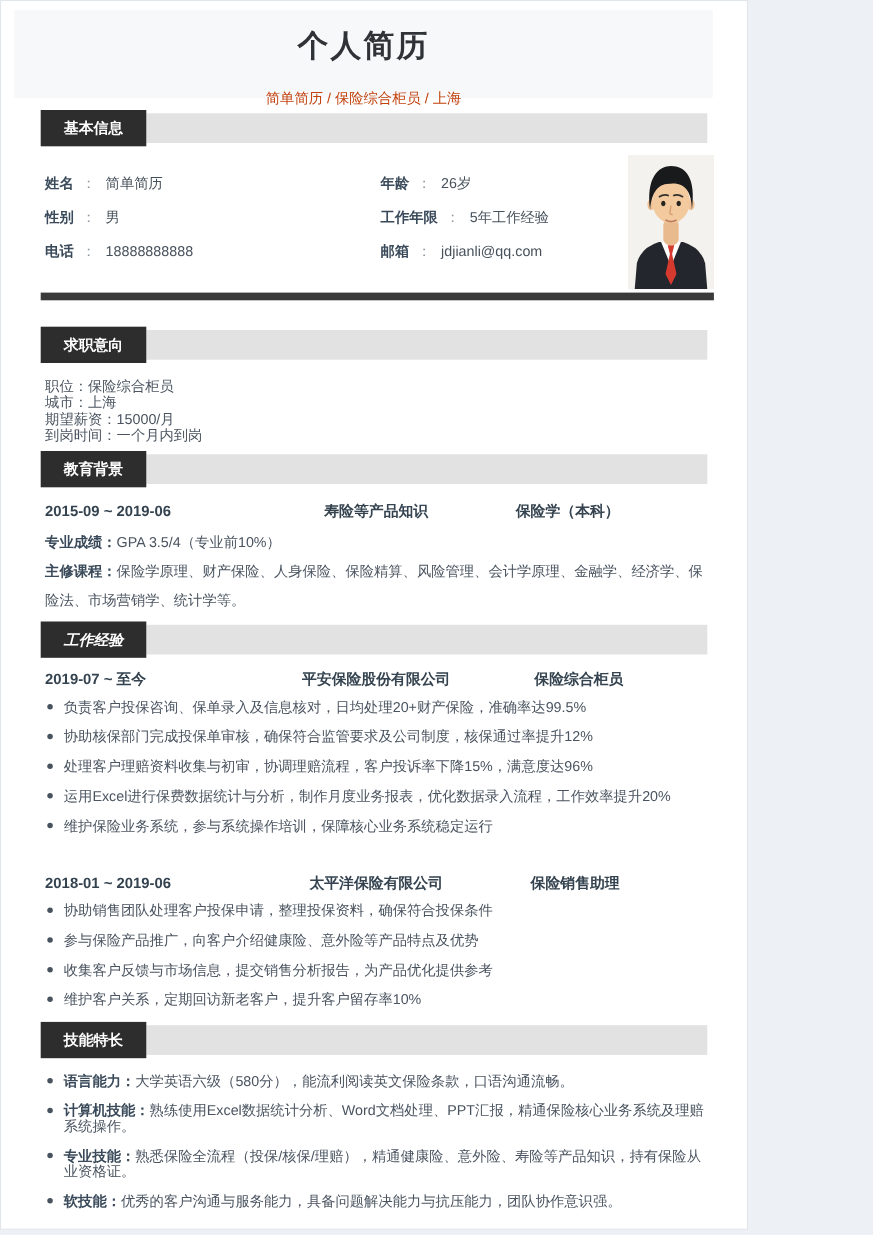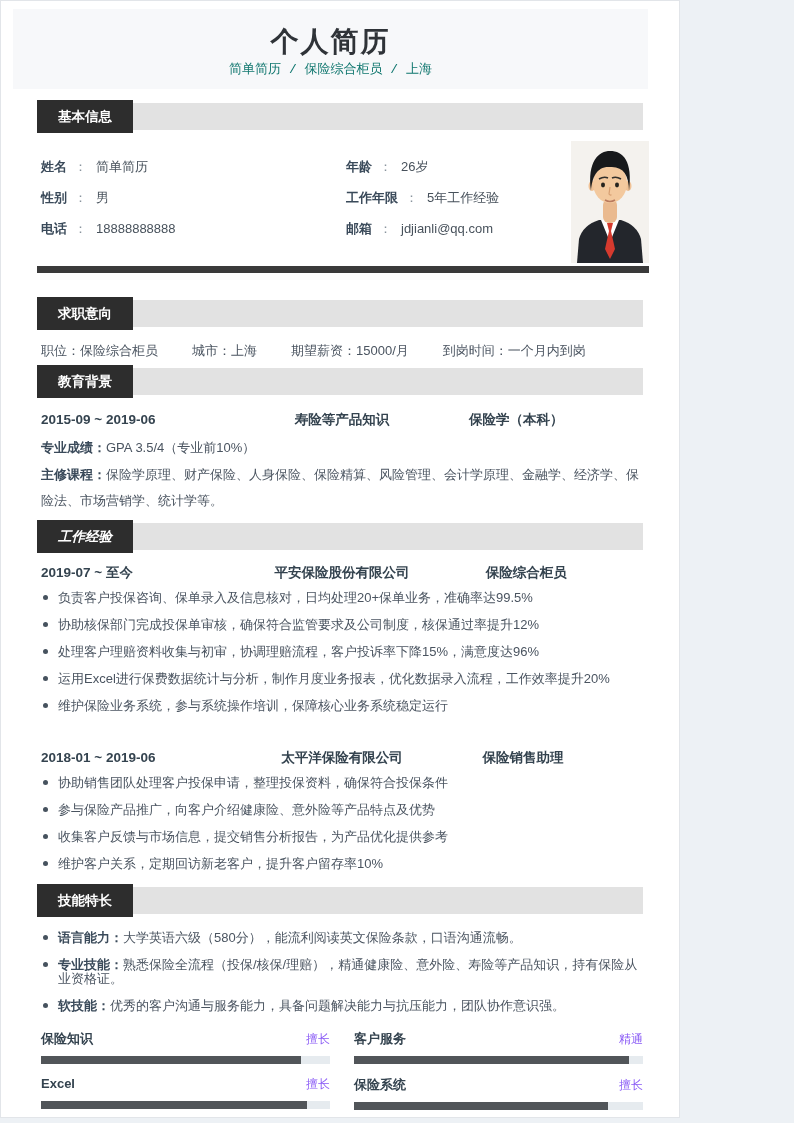--- a/index.html
+++ b/index.html
@@ -15,21 +15,21 @@
     background:#ffffff;
     border:1px solid #e2e5e9;
     overflow:hidden;
   }
   
   .band{
     margin:8px 31px 0 12px;height:80px;box-sizing:border-box;
     background:#f7f8fa;text-align:center;padding-top:17px;
   }
   .title{font-size:28px;line-height:32px;font-weight:700;color:#2f3338;letter-spacing:2px;}
-  .subtitle{margin-top:2px;font-size:13px;color:#0f766e;font-family:Liberation Mono, monospace;}
+  .subtitle{margin-top:23px;font-size:13px;color:#c2410c;}
   
   .sec{display:flex;margin:0 36px;}
   .sec .tab{
     background:#2d2d2d;color:#fff;font-size:13.5px;font-weight:700;
     height:33px;line-height:33px;padding:0 21px;white-space:nowrap;
     position:relative;z-index:2;
   }
   .sec .bar{flex:1;height:27px;background:#e2e2e2;margin-top:3px;}
   
   .basic{position:relative;padding:26px 40px 0;}
@@ -38,21 +38,21 @@
   .f-label{color:#3a4a5a;font-weight:700;}
   .f-colon{color:#8a949e;margin:0 9px 0 7px;}
   .f-value{color:#47515b;}
   .photo{
     position:absolute;top:140px;right:30px;width:78px;height:122px;
     background:#f2f0ec;overflow:hidden;
   }
   .hr-dark{height:7px;background:#3a3a3a;margin:30px 30px 0 36px;}
   
   .sec-intent{margin-top:24px;}
-  .intent{display:flex;column-gap:34px;padding:13px 40px 0;font-size:13px;color:#4a5460;line-height:15px;white-space:nowrap;}
+  .intent{display:flex;column-gap:34px;padding:13px 40px 0;font-size:13px;color:#4a5460;line-height:15px;white-space:nowrap;flex-direction:column;}
   
   .sec-edu{margin-top:7px;}
   .edu{padding:14px 36px 0 40px;font-size:13px;}
   .head3{display:grid;grid-template-columns:1fr auto 1fr;font-weight:700;color:#34434f;font-size:13.5px;line-height:15px;}
   .head3 .c{text-align:center;}
   .head3 .r{text-align:center;}
   .edu-line{margin-top:13px;line-height:15px;color:#4a5460;}
   .inl-label{color:#3a4a5a;font-weight:700;}
   .edu-courses{margin-top:7px;line-height:26px;color:#4a5460;}
   
@@ -183,21 +183,21 @@
 
   <div class="job">
     <div class="head3">
       <span>2019-07 ~ 至今</span>
       <span class="c">平安保险股份有限公司</span>
       <span class="r">保险综合柜员</span>
     </div>
     <ul class="bullets">
       <li>
           <span class="dot"></span>
-          <span>负责客户投保咨询、保单录入及信息核对，日均处理20+保单业务，准确率达99.5%</span>
+          <span>负责客户投保咨询、保单录入及信息核对，日均处理20+财产保险，准确率达99.5%</span>
         </li>
       <li>
           <span class="dot"></span>
           <span>协助核保部门完成投保单审核，确保符合监管要求及公司制度，核保通过率提升12%</span>
         </li>
       <li>
           <span class="dot"></span>
           <span>处理客户理赔资料收集与初审，协调理赔流程，客户投诉率下降15%，满意度达96%</span>
         </li>
       <li>
@@ -243,20 +243,24 @@
   </div>
 
   <div class="skill-lines">
     <ul class="bullets" style="margin-top:0">
       <li>
           <span class="dot"></span>
           <span><span class="inl-label">语言能力</span><span class="inl-label">：</span><span>大学英语六级（580分），能流利阅读英文保险条款，口语沟通流畅。</span></span>
         </li>
       <li>
           <span class="dot"></span>
+          <span><span class="inl-label">计算机技能</span><span class="inl-label">：</span><span>熟练使用Excel数据统计分析、Word文档处理、PPT汇报，精通保险核心业务系统及理赔系统操作。</span></span>
+        </li>
+      <li>
+          <span class="dot"></span>
           <span><span class="inl-label">专业技能</span><span class="inl-label">：</span><span>熟悉保险全流程（投保/核保/理赔），精通健康险、意外险、寿险等产品知识，持有保险从业资格证。</span></span>
         </li>
       <li>
           <span class="dot"></span>
           <span><span class="inl-label">软技能</span><span class="inl-label">：</span><span>优秀的客户沟通与服务能力，具备问题解决能力与抗压能力，团队协作意识强。</span></span>
         </li>
     </ul>
   </div>
 
   <div class="bars">

